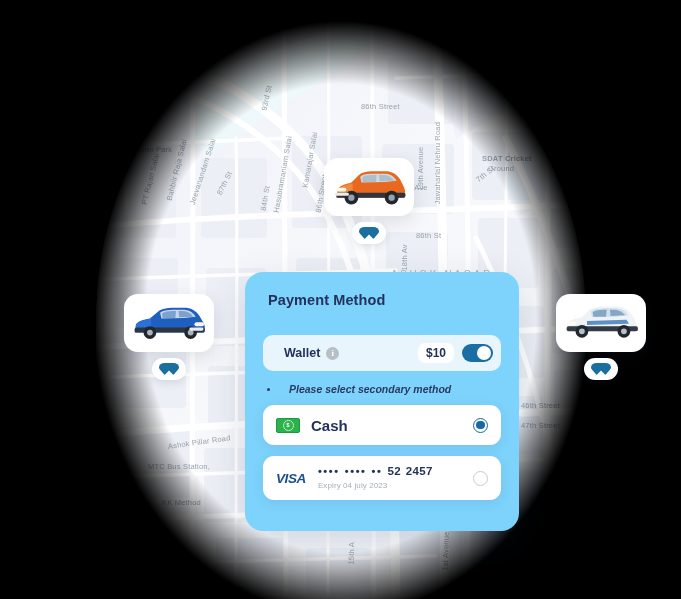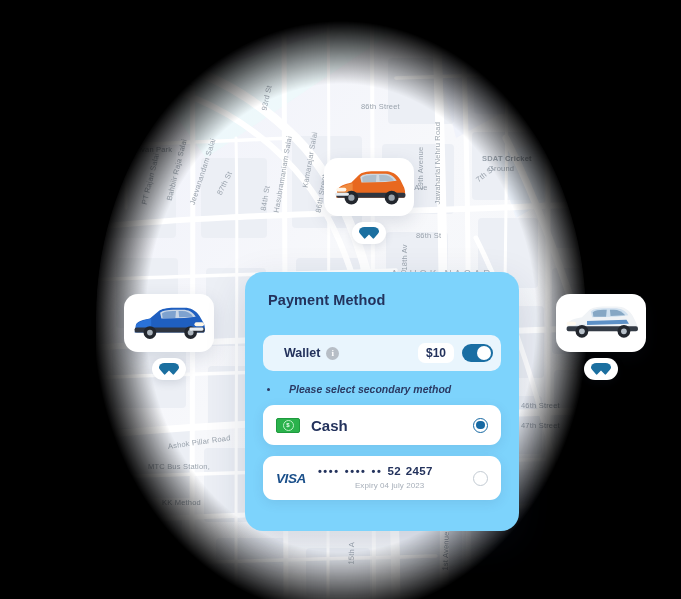--- a/index.html
+++ b/index.html
@@ -366,21 +366,21 @@
     <div class="pay-row tall">
       <span class="visa-logo">VISA</span>
       <span class="card-mid">
         <span class="card-num">
           <span class="dots">••••</span>
           <span class="dots">••••</span>
           <span class="dots">••</span>
           <span>52</span>
           <span>2457</span>
         </span>
-        <span class="card-exp" style="display:block;margin-left:37px;">Expiry 04 july 2023</span>
+        <span class="card-exp" style="display:block;">Expiry 04 july 2023</span>
       </span>
       <span class="grow"></span>
       <span class="radio"></span>
     </div>
 
 
   </div>
 
 </div>
 

